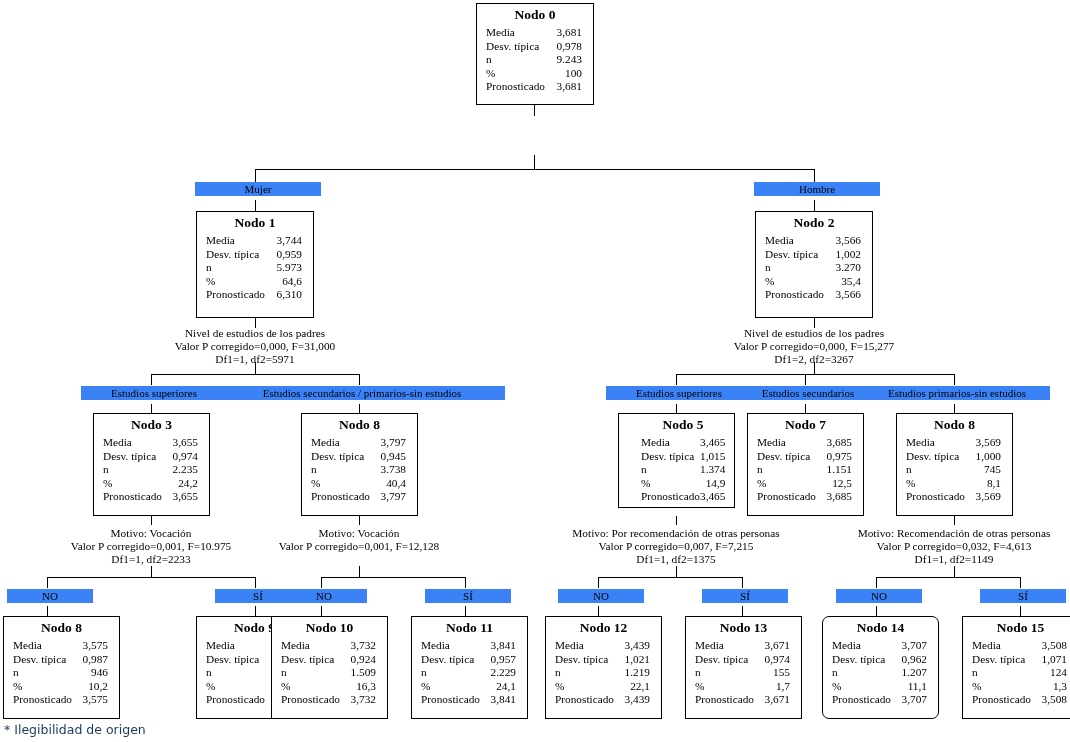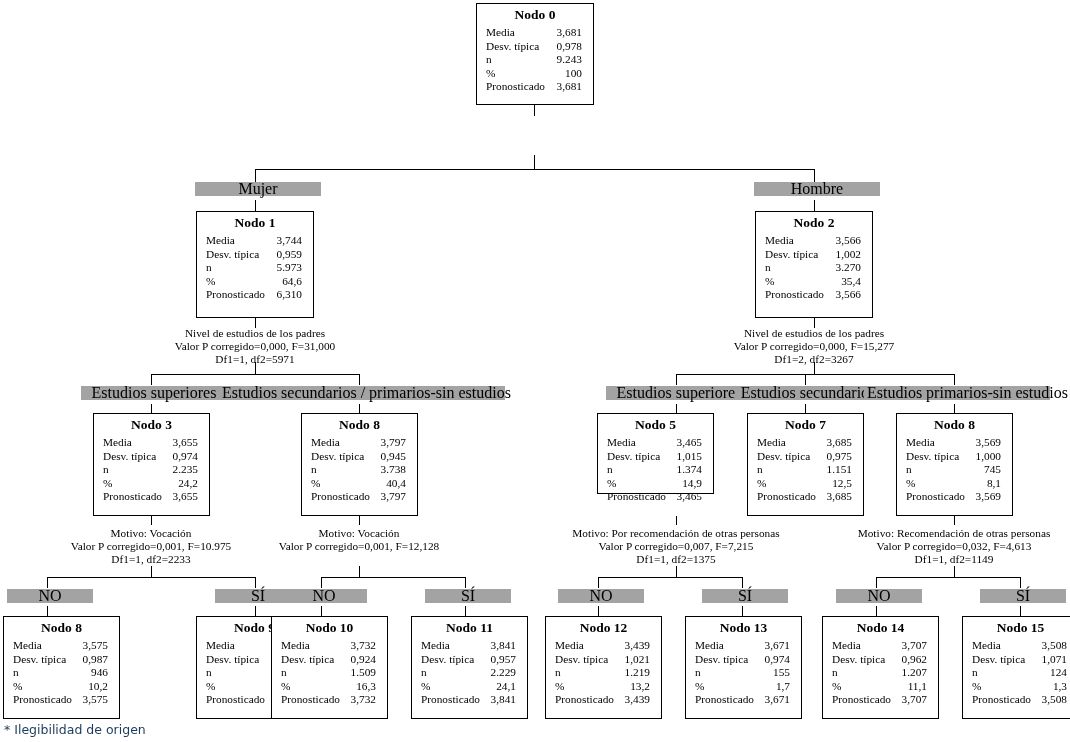--- a/index.html
+++ b/index.html
@@ -47,24 +47,24 @@
     position:absolute;
     text-align:center;
     font-size:11.3px;
     line-height:13.2px;
     white-space:nowrap;
   }
   
   .edge{
     position:absolute;
     text-align:center;
-    font-size:16px;
+    font-size:11px;
     line-height:14px;
     white-space:nowrap;
-    background:#a3a3a3;
+    background:#3b82f6;
     padding:0 3px;
   }
   
   .footnote{
     position:absolute;
     left:4px;top:722px;
     font-family:"DejaVu Sans", sans-serif;
     font-size:12.5px;
     line-height:15px;
     color:#1b3a5c;
@@ -270,21 +270,21 @@
             <td class="v">40,4</td>
           </tr>
       <tr>
             <td class="k">Pronosticado</td>
             <td class="v">3,797</td>
           </tr>
     </tbody>
       </table>
   </div>
 
-  <div class="node" style="left:597px;top:413px;width:117px;height:81px;">
+  <div class="node" style="left:618px;top:413px;width:117px;height:95px;padding-left:13px;">
     <div class="title">Nodo 5</div>
     <table>
         <tbody>
       <tr>
             <td class="k">Media</td>
             <td class="v">3,465</td>
           </tr>
       <tr>
             <td class="k">Desv. típica</td>
             <td class="v">1,015</td>
@@ -484,21 +484,21 @@
       <tr>
             <td class="k">Desv. típica</td>
             <td class="v">1,021</td>
           </tr>
       <tr>
             <td class="k">n</td>
             <td class="v">1.219</td>
           </tr>
       <tr>
             <td class="k">%</td>
-            <td class="v">13,2</td>
+            <td class="v">22,1</td>
           </tr>
       <tr>
             <td class="k">Pronosticado</td>
             <td class="v">3,439</td>
           </tr>
     </tbody>
       </table>
   </div>
 
   <div class="node" style="left:685px;top:616px;width:117px;height:103px;">
@@ -522,21 +522,21 @@
             <td class="v">1,7</td>
           </tr>
       <tr>
             <td class="k">Pronosticado</td>
             <td class="v">3,671</td>
           </tr>
     </tbody>
       </table>
   </div>
 
-  <div class="node" style="left:822px;top:616px;width:117px;height:103px;">
+  <div class="node" style="left:822px;top:616px;width:117px;height:103px;border-radius:7px;">
     <div class="title">Nodo 14</div>
     <table>
         <tbody>
       <tr>
             <td class="k">Media</td>
             <td class="v">3,707</td>
           </tr>
       <tr>
             <td class="k">Desv. típica</td>
             <td class="v">0,962</td>

